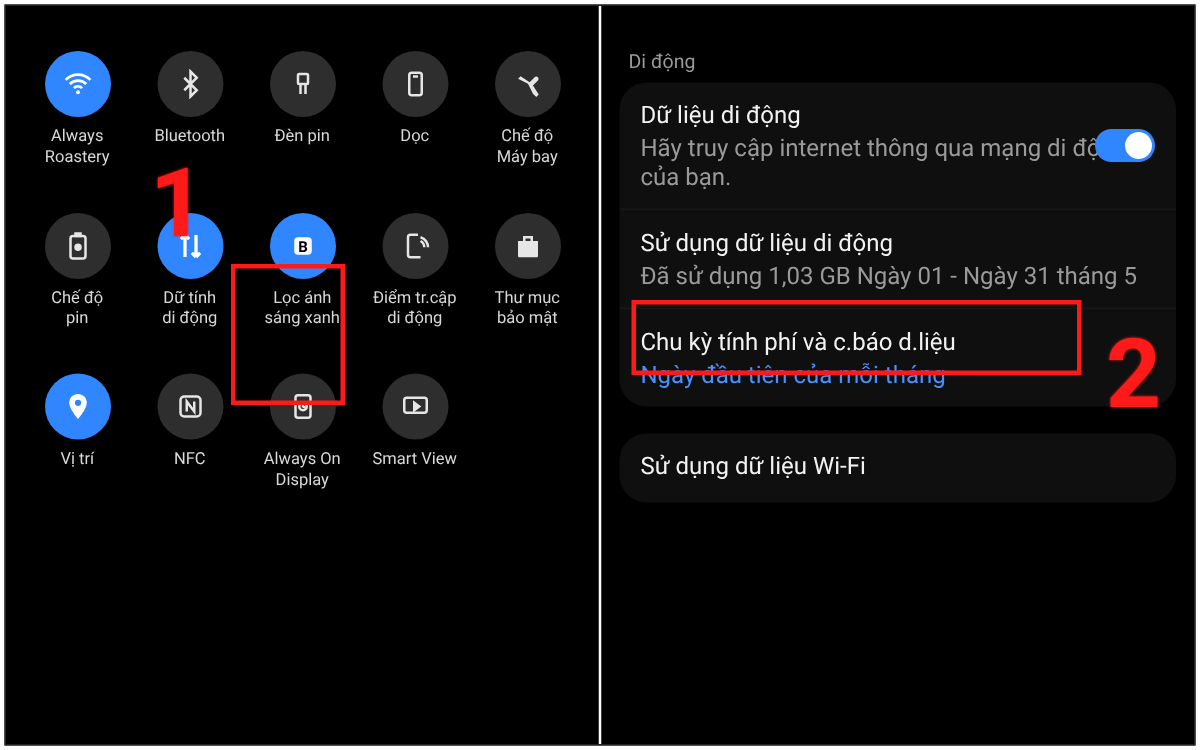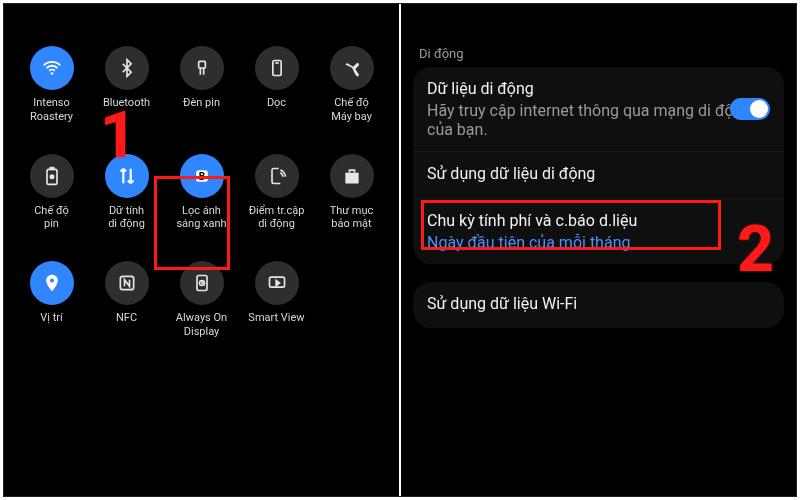--- a/index.html
+++ b/index.html
@@ -13,21 +13,21 @@
     position: absolute; left: 3px; top: 3px; right: 3px; bottom: 3px;
     background: #000;
     border: 1px solid #222;
     display: flex;
   }
   .panel-left, .panel-right {
     position: relative;
     width: 50%;
     height: 100%;
     background: #000;
-    padding: 42px 12px 0 12px;
+    padding: 30px 12px 0 12px;
   }
   .divider {
     width: 2px; height: 100%;
     background: #fff;
   }
   
   .qs-grid {
     display: grid;
     grid-template-columns: repeat(5, 1fr);
     row-gap: 30px;
@@ -67,21 +67,21 @@
     overflow: hidden;
     margin-bottom: 18px;
   }
   .row {
     padding: 12px 14px;
     position: relative;
   }
   .row + .row { border-top: 1px solid rgba(255,255,255,0.04); }
   .row-title { color: #f2f2f2; font-size: 16px; margin-bottom: 3px; }
   .row-sub { color: #9a9a9a; font-size: 16px; }
-  .row-sub.link { color: #4a90ff; text-decoration: underline; }
+  .row-sub.link { color: #4a90ff; }
   .toggle {
     position: absolute; right: 14px; top: 50%; transform: translateY(-50%);
     width: 40px; height: 22px; border-radius: 11px;
     background: #2f86ff;
   }
   .toggle-knob {
     position: absolute; right: 2px; top: 2px;
     width: 18px; height: 18px; border-radius: 50%;
     background: #fff;
   }
@@ -109,21 +109,21 @@
     <div class="qs-grid" id="qs-grid">
         <div class="qs-tile">
           <div class="qs-icon on">
             <svg width="22" height="22" viewBox="0 0 24 24" fill="none" stroke="currentColor" stroke-width="2">
               <path d="M3 9c5-5 13-5 18 0"></path>
               <path d="M6 12c3.3-3.3 8.7-3.3 12 0"></path>
               <path d="M9 15c1.7-1.7 4.3-1.7 6 0"></path>
               <circle cx="12" cy="18" r="1.4" fill="currentColor" stroke="none"></circle>
             </svg>
           </div>
-          <div class="qs-label">Intenso
+          <div class="qs-label">Always
 Roastery</div>
         </div>
         <div class="qs-tile">
           <div class="qs-icon">
             <svg width="20" height="20" viewBox="0 0 24 24" fill="none" stroke="currentColor" stroke-width="2">
               <path d="M7 7l10 10-5 5V2l5 5L7 17"></path>
             </svg>
           </div>
           <div class="qs-label">Bluetooth</div>
         </div>
@@ -256,20 +256,21 @@
     <div class="card">
       <div class="row">
         <div class="row-title">Dữ liệu di động</div>
         <div class="row-sub">Hãy truy cập internet thông qua mạng di động của bạn.</div>
         <div class="toggle">
             <div class="toggle-knob"></div>
           </div>
       </div>
       <div class="row">
         <div class="row-title">Sử dụng dữ liệu di động</div>
+        <div class="row-sub">Đã sử dụng 1,03 GB Ngày 01 - Ngày 31 tháng 5</div>
       </div>
       <div class="row">
         <div class="row-title">Chu kỳ tính phí và c.báo d.liệu</div>
         <div class="row-sub link">Ngày đầu tiên của mỗi tháng</div>
       </div>
     </div>
     <div class="card">
       <div class="row">
         <div class="row-title">Sử dụng dữ liệu Wi-Fi</div>
       </div>

